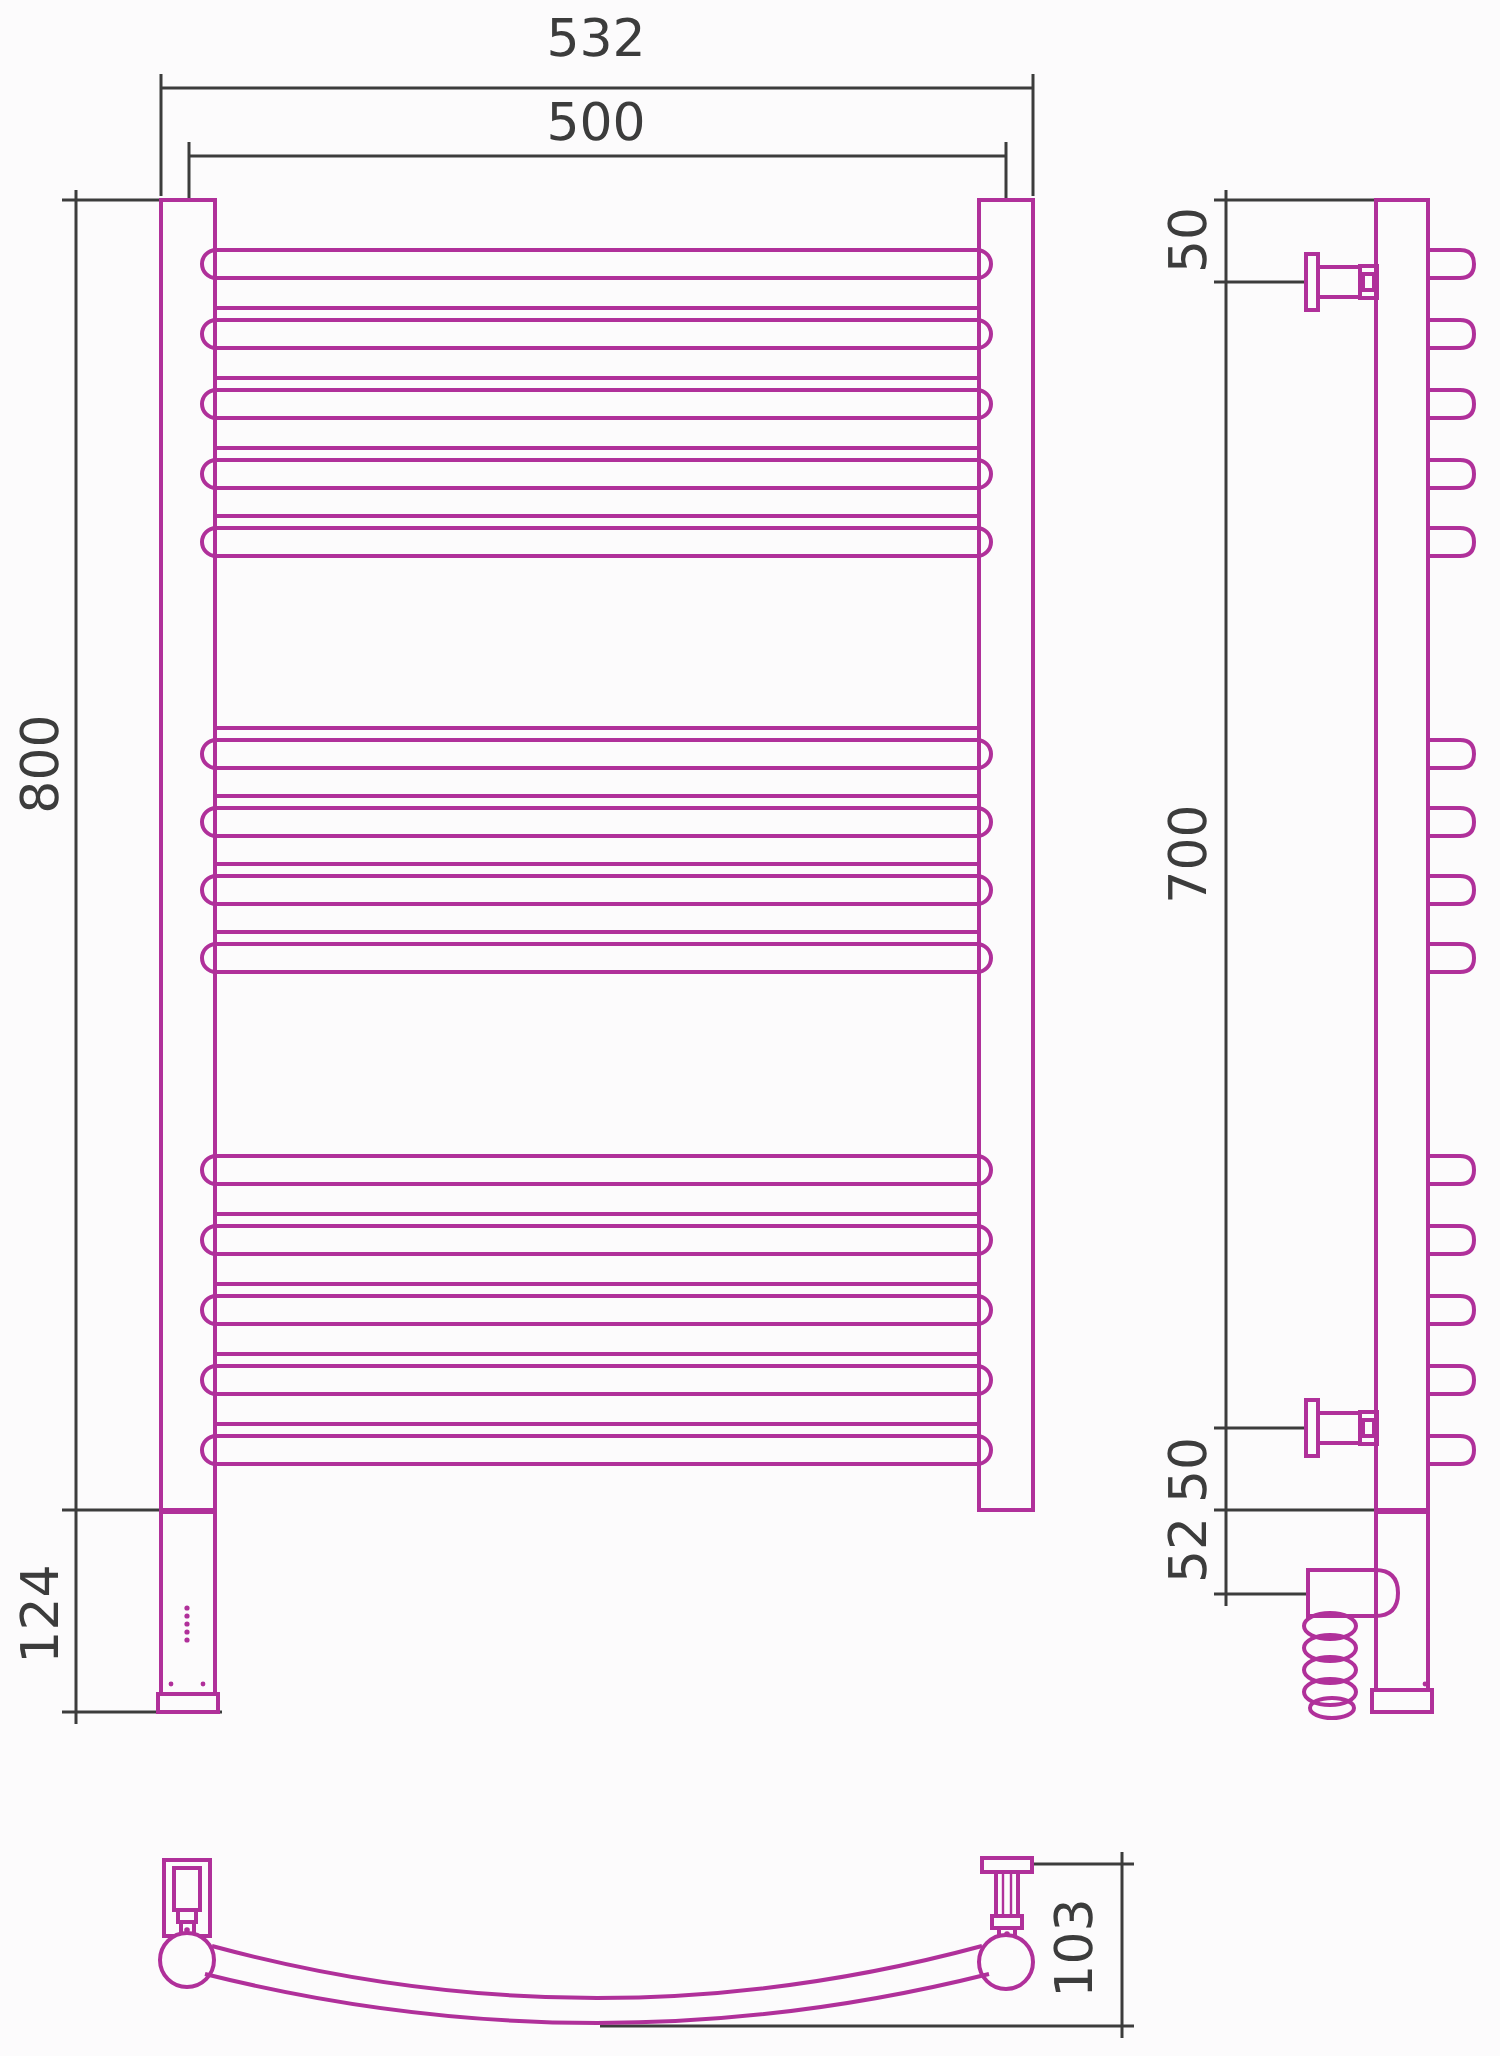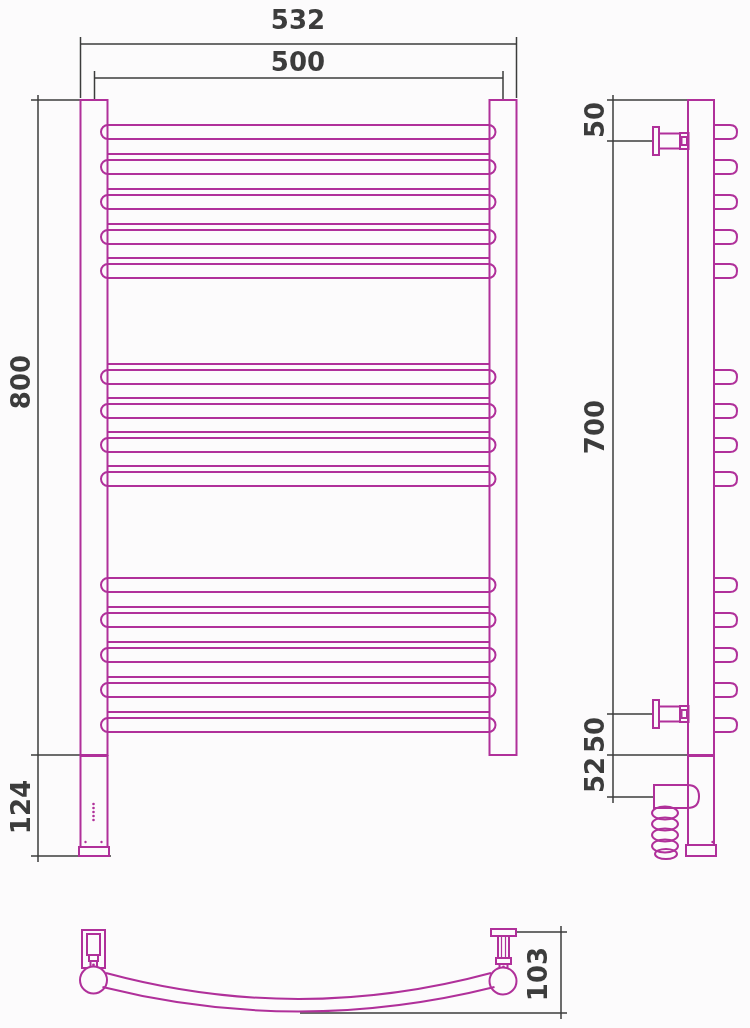--- a/index.html
+++ b/index.html
@@ -1,17 +1,17 @@
 <!DOCTYPE html>
 <html><head>
 <meta charset="utf-8">
 <style>
   html,body{margin:0;padding:0;}
   body{background:#ffffff;font-family:"DejaVu Sans",sans-serif;}
-  #stage{position:relative;width:750px;height:1028px;background:#fcfbfc;overflow:hidden;font-weight:bold;}
+  #stage{position:relative;width:750px;height:1028px;background:#fcfbfc;overflow:hidden;}
   #drawing{position:absolute;left:0;top:0;}
   text{font-family:"DejaVu Sans",sans-serif;}
 </style>
 </head>
 <body>
 
 <div id="stage" style="background: rgb(252, 251, 252);">
   <svg id="drawing" width="750" height="1028" viewBox="0 0 750 1028" xmlns="http://www.w3.org/2000/svg">
       <g fill="none" stroke-linecap="butt">
         <line x1="80.5" y1="37" x2="80.5" y2="98" stroke="#3c3c3c" stroke-width="1.5"></line>

